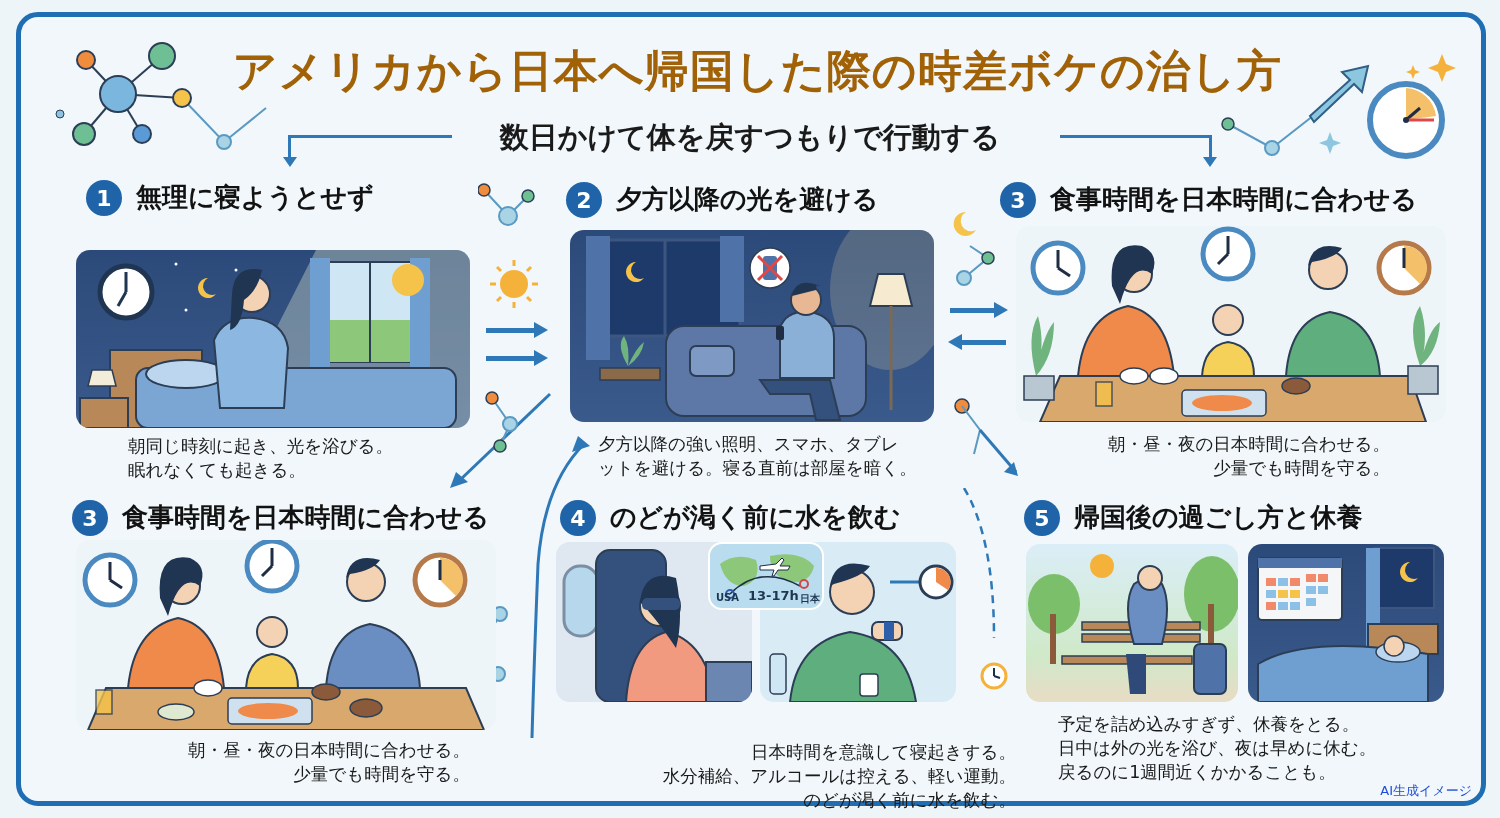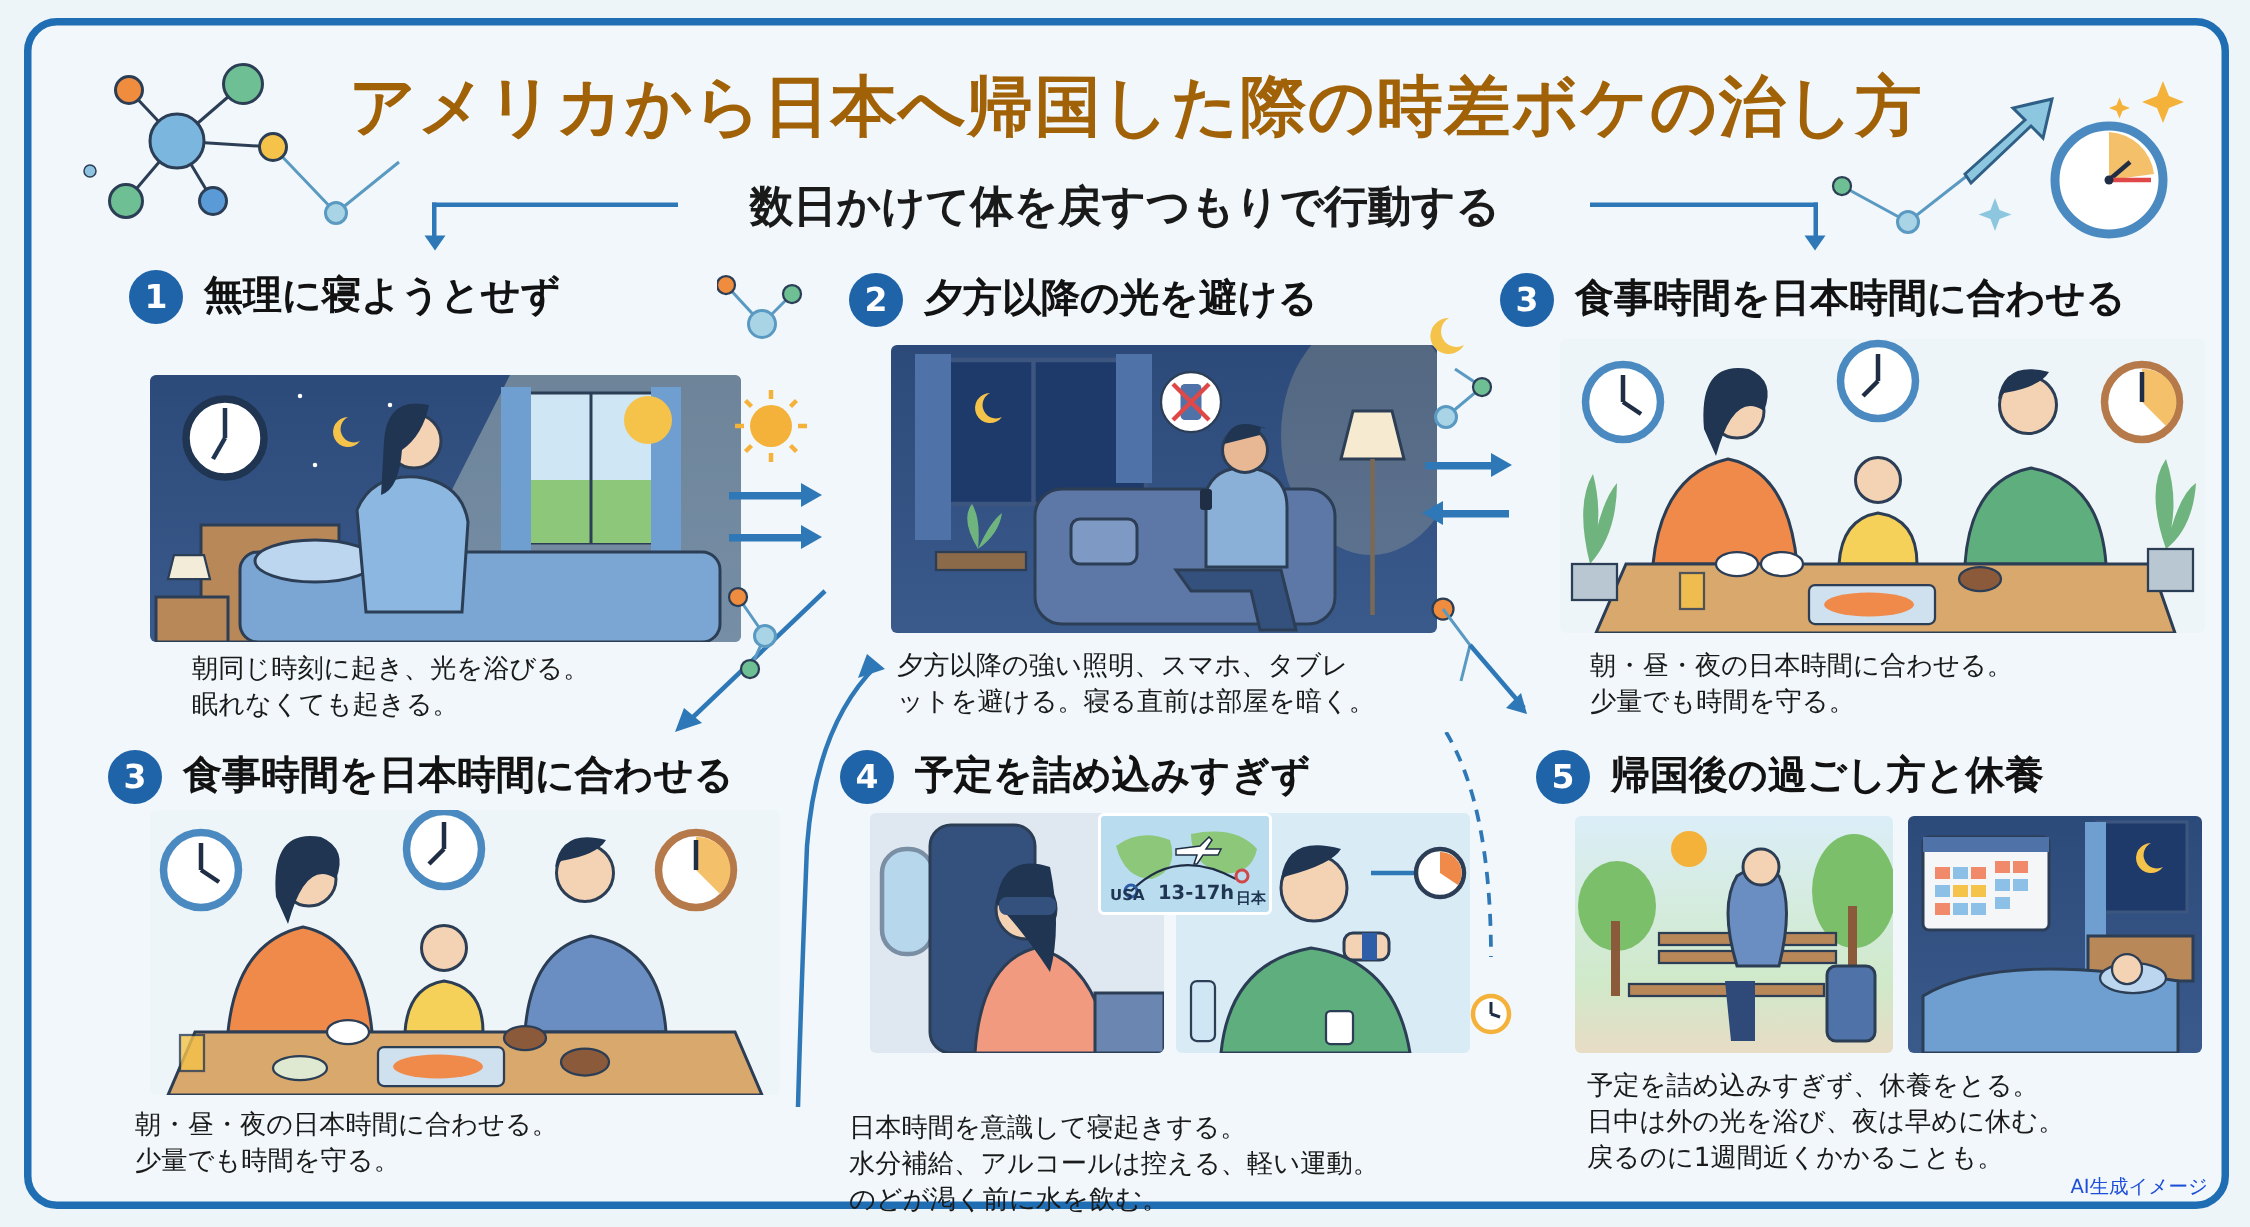--- a/index.html
+++ b/index.html
@@ -12,23 +12,23 @@
   .bracket.left { left: 288px; width: 164px; border-left: 3px solid #2e78b7; }
   .bracket.right { left: 1060px; width: 152px; border-right: 3px solid #2e78b7; }
   .bracket .arr { position: absolute; bottom: -8px; width: 0; height: 0; border-left: 7px solid transparent; border-right: 7px solid transparent; border-top: 10px solid #2e78b7; }
   .bracket.left .arr { left: -8px; }
   .bracket.right .arr { right: -8px; }
 
   .step-head { position: absolute; display: flex; align-items: flex-start; gap: 14px; }
   .num { width: 36px; height: 36px; border-radius: 50%; background: #1f63a8; color: #fff; font-weight: bold; font-size: 22px; display: flex; align-items: center; justify-content: center; flex: none; }
   .step-title { font-size: 26px; font-weight: bold; line-height: 34px; color: #121212; }
   .caption { position: absolute; font-size: 17.5px; font-weight: normal; line-height: 24px; color: #1a1a1a; }
-  .caption.center { text-align: left; }
-
-  .panel { position: absolute; border-radius: 4px; overflow: hidden; margin-left: 24px; }
+  .caption.center { text-align: right; }
+
+  .panel { position: absolute; border-radius: 14px; overflow: hidden; }
   .night { background: linear-gradient(180deg, #2c4a79 0%, #3a5a8c 100%); }
   .day { background: linear-gradient(180deg, #dbeef8 0%, #cfe9c9 70%, #e8dcc5 100%); }
   .plain { background: #eef5f8; }
 
   .ai-label { position: absolute; right: 28px; bottom: 18px; font-size: 13px; color: #1d4ed8; }
 
   .connector { position: absolute; }
 </style>
 </head>
 <body>
@@ -280,21 +280,21 @@
     <ellipse cx="100" cy="172" rx="18" ry="8" fill="#dfe8d0" stroke="#2c3e55" stroke-width="1.5"></ellipse>
   </svg>
 </div>
 <div class="caption center" style="left:90px;top:738px;width:380px">
   <div>朝・昼・夜の日本時間に合わせる。</div>
   <div>少量でも時間を守る。</div>
 </div>
 
 <div class="step-head" style="left:560px;top:500px">
   <div class="num">4</div>
-  <div class="step-title">予定を詰め込みすぎず</div>
+  <div class="step-title">のどが渇く前に水を飲む</div>
 </div>
 <div class="panel" style="left:556px;top:542px;width:196px;height:160px;background:#dfe8f0">
   <svg width="196" height="160">
     <rect x="8" y="24" width="34" height="70" rx="16" fill="#b6d7ec" stroke="#7a8ea4" stroke-width="3"></rect>
     <rect x="40" y="8" width="70" height="152" rx="14" fill="#34507d" stroke="#2c3e55" stroke-width="2"></rect>
     <path d="M70,160 q4,-60 40,-70 q40,8 50,70z" fill="#f29a80" stroke="#2c3e55" stroke-width="2"></path>
     <circle cx="104" cy="64" r="20" fill="#f4d2b4" stroke="#2c3e55" stroke-width="2"></circle>
     <path d="M84,60 q4,-34 36,-24 q8,40 0,70 q-20,-30 -36,-46z" fill="#1f3552"></path>
     <rect x="86" y="56" width="38" height="12" rx="5" fill="#34507d"></rect>
     <rect x="150" y="120" width="46" height="40" fill="#6b86b0" stroke="#2c3e55" stroke-width="2"></rect>

